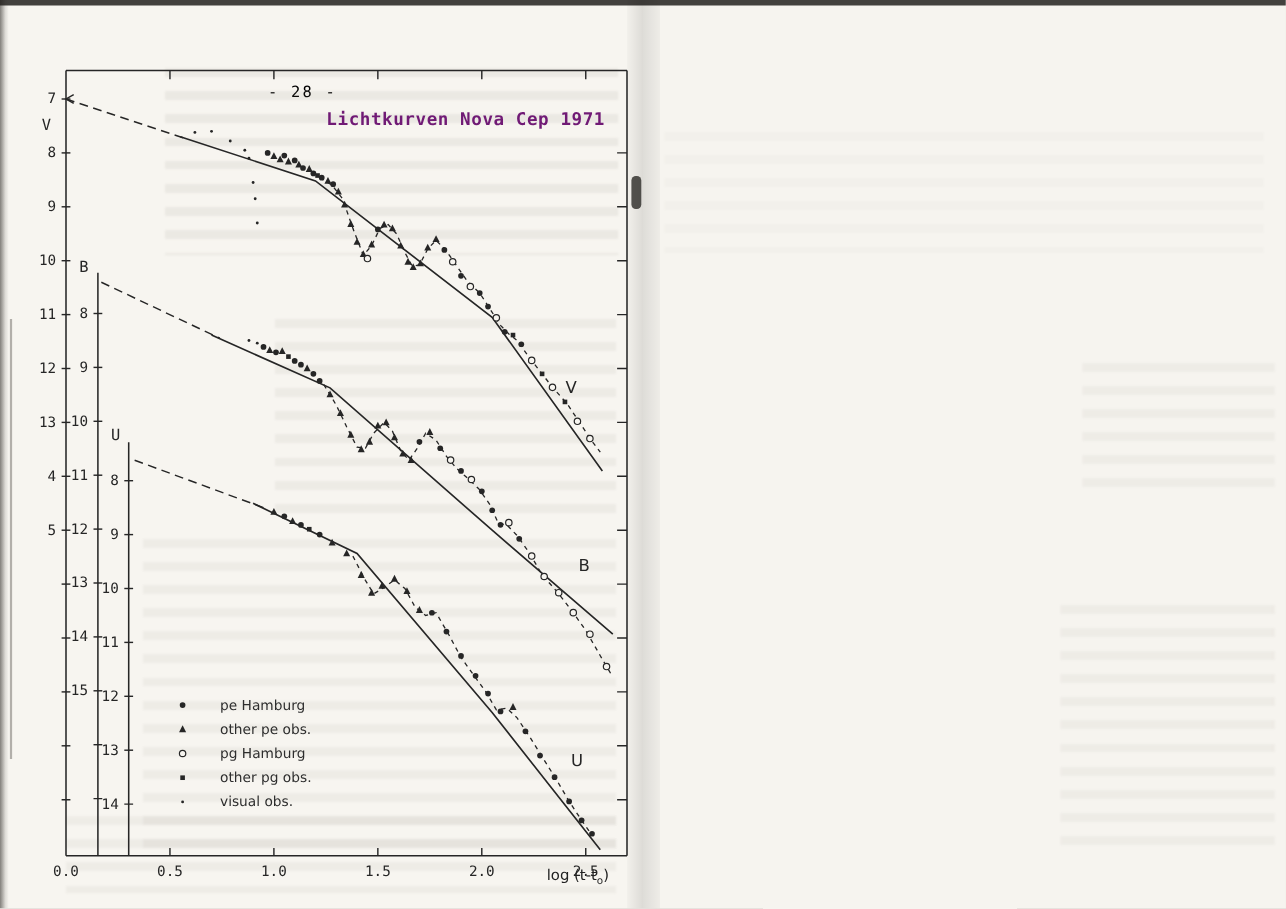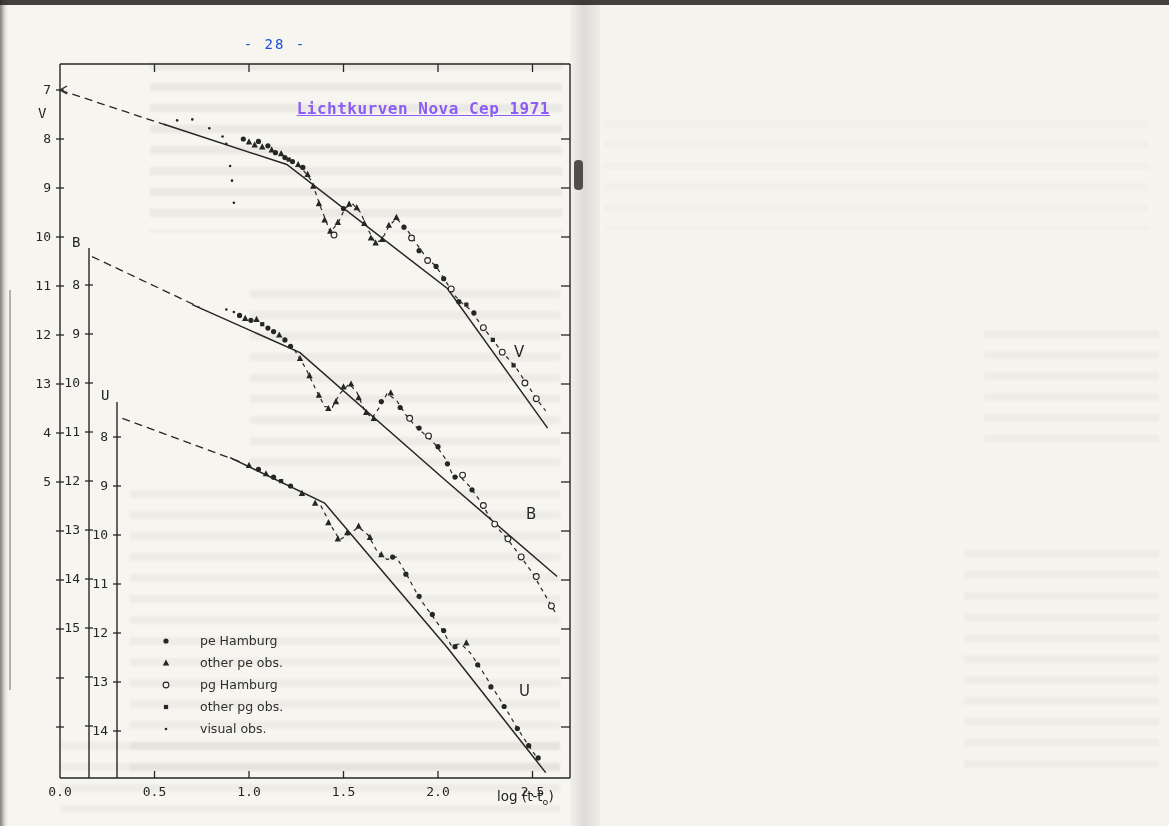--- a/index.html
+++ b/index.html
@@ -14,27 +14,27 @@
   .left-edge{position:absolute;left:0;top:0;width:8px;height:826px;
              background:linear-gradient(90deg,rgba(35,32,28,.55),rgba(35,32,28,.12) 60%,transparent);}
   .left-scratch{position:absolute;left:9px;top:290px;width:2px;height:400px;background:rgba(50,46,40,.35);}
   .gutter{position:absolute;left:570px;top:0;width:30px;height:826px;
           background:linear-gradient(90deg,rgba(0,0,0,.02),rgba(0,0,0,.10) 45%,rgba(0,0,0,.03));}
   .gutter-blob{position:absolute;left:574px;top:160px;width:9px;height:30px;background:#2b2925;border-radius:4px;opacity:.8;}
   .bleed{position:absolute;background:repeating-linear-gradient(180deg,rgba(118,112,100,.17) 0 8px,transparent 8px 21px);
          filter:blur(1.2px);pointer-events:none;}
 
   
-  .page-num{position:absolute;font-size:14px;letter-spacing:2px;color:#1d4ed8;}
+  .page-num{position:absolute;font-size:14px;letter-spacing:2px;color:#000000;margin-top:40px;}
   .pn-left{left:205px;top:36px;width:140px;text-align:center;}
 
   
   svg.chart{position:absolute;left:0;top:0;}
   .chart-title{position:absolute;left:296px;top:99px;width:254px;text-align:right;
-               font-size:16px;font-weight:600;letter-spacing:.5px;color:#8b5cf6;text-decoration:underline;}
+               font-size:16px;font-weight:600;letter-spacing:.5px;color:#701a75;}
   .tick-num{font-family:"DejaVu Sans Mono",monospace;font-size:13px;fill:#262626;}
   .band-label{font-family:"DejaVu Sans Mono",monospace;font-size:14px;fill:#262626;}
   .curve-label{font-family:"DejaVu Sans",sans-serif;font-size:15px;fill:#262626;}
   .legend-text{font-family:"DejaVu Sans",sans-serif;font-size:12.5px;fill:#2d2d2d;}
   .xaxis-label{position:absolute;left:497px;top:788px;width:108px;font-family:"DejaVu Sans",sans-serif;
                font-size:13.5px;color:#222;}
   .xaxis-label sub{font-size:70%;}
 </style>
 </head>
 <body>

